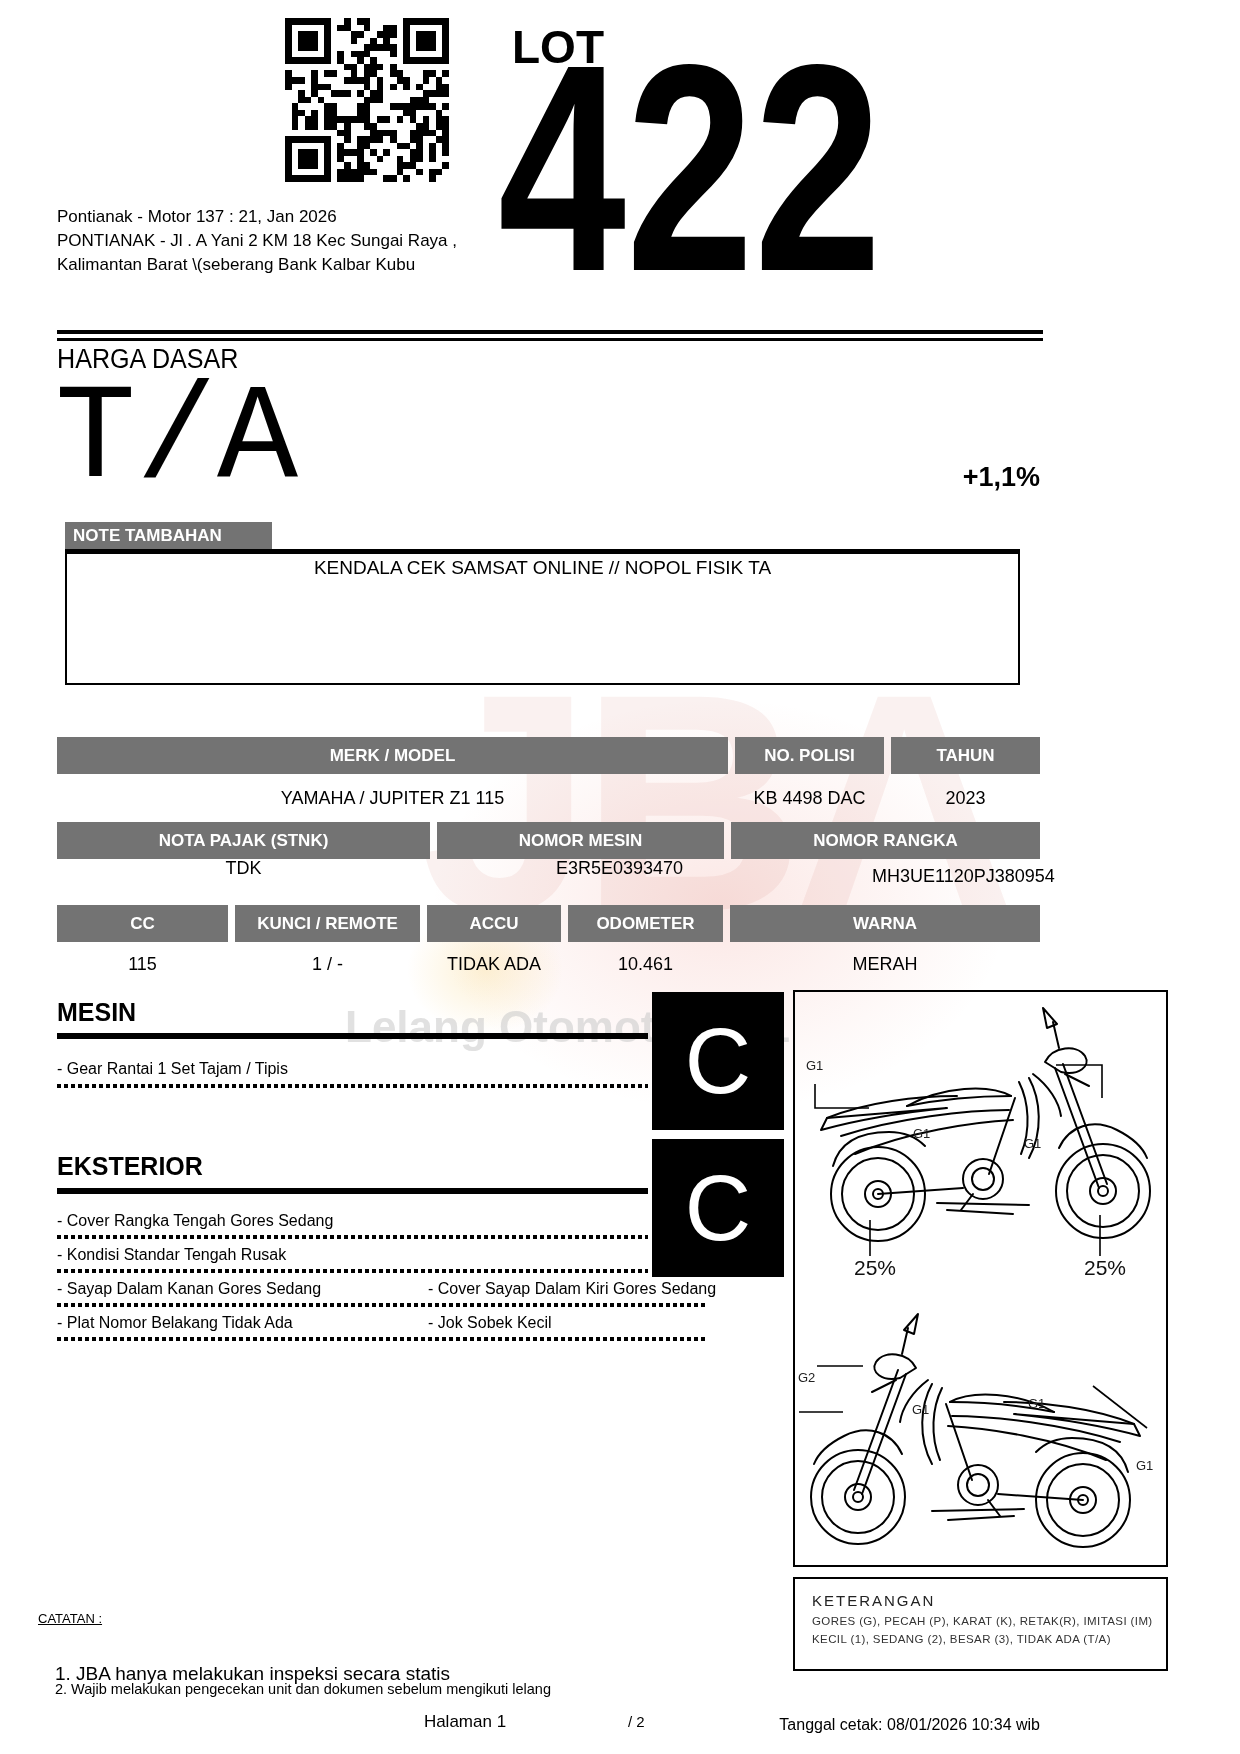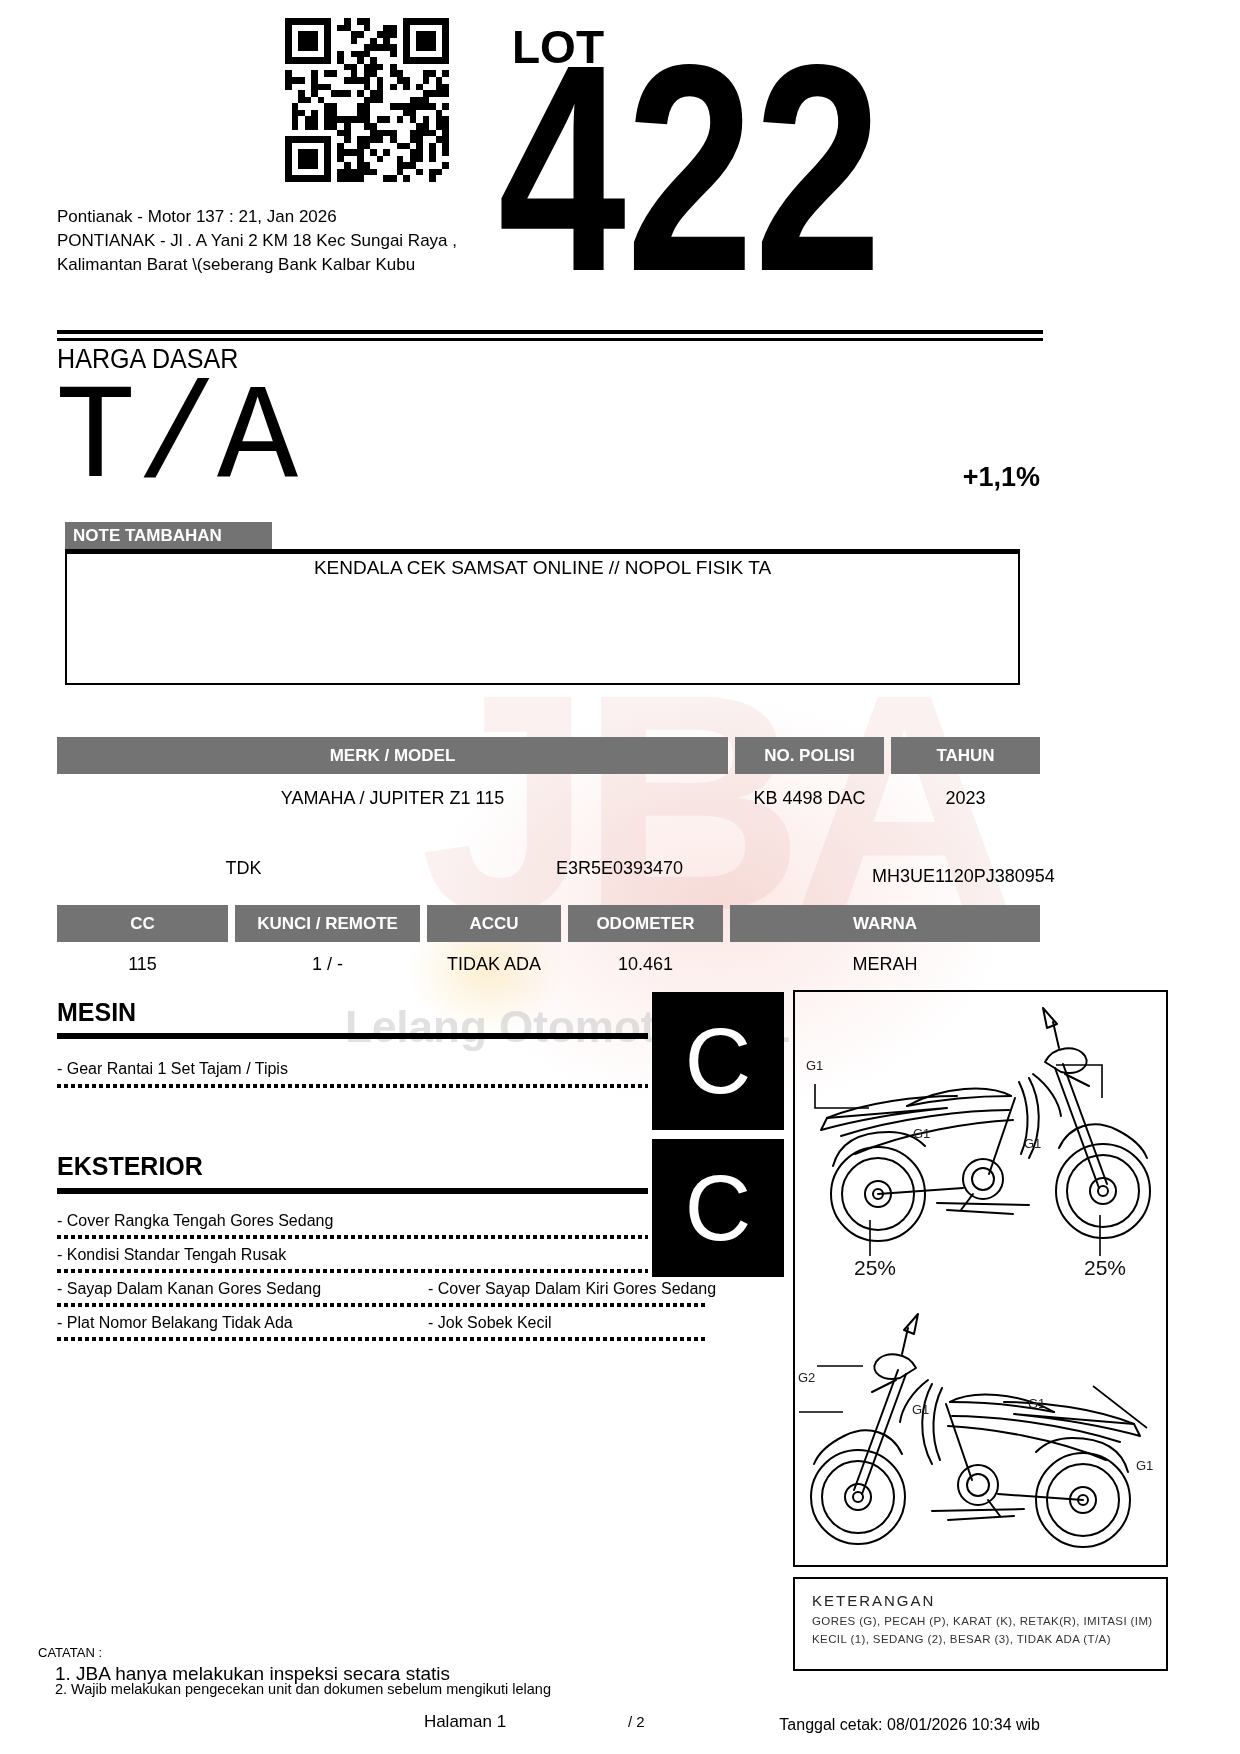--- a/index.html
+++ b/index.html
@@ -285,20 +285,25 @@
     <div class="hdr" style="width:671px;height:37px;">MERK / MODEL</div>
     <div class="hdr" style="width:149px;height:37px;">NO. POLISI</div>
     <div class="hdr" style="width:149px;height:37px;">TAHUN</div>
   </div>
   <div class="abs row" style="left:57px;top:774px;z-index:1;">
     <div class="val" style="width:671px;height:48px;">YAMAHA / JUPITER Z1 115</div>
     <div class="val" style="width:149px;height:48px;">KB 4498 DAC</div>
     <div class="val" style="width:149px;height:48px;">2023</div>
   </div>
 
+  <div class="abs row" style="left:57px;top:822px;z-index:1;">
+    <div class="hdr" style="width:373px;height:37px;">NOTA PAJAK (STNK)</div>
+    <div class="hdr" style="width:287px;height:37px;">NOMOR MESIN</div>
+    <div class="hdr" style="width:309px;height:37px;">NOMOR RANGKA</div>
+  </div>
   <div class="abs row" style="left:57px;top:845px;z-index:1;gap:46px;">
     <div class="val" style="width:373px;height:46px;">TDK</div>
     <div class="val" style="width:287px;height:46px;">E3R5E0393470</div>
     <div class="val" style="width:309px;height:38px;margin-top:12px;">MH3UE1120PJ380954</div>
   </div>
 
   <div class="abs row" style="left:57px;top:905px;z-index:1;">
     <div class="hdr" style="width:171px;height:37px;">CC</div>
     <div class="hdr" style="width:185px;height:37px;">KUNCI / REMOTE</div>
     <div class="hdr" style="width:134px;height:37px;">ACCU</div>
@@ -400,21 +405,21 @@
   <div class="abs glabel" style="left:798px;top:1370px;z-index:2;">G2</div>
   <div class="abs glabel" style="left:912px;top:1402px;z-index:2;">G1</div>
   <div class="abs glabel" style="left:1028px;top:1396px;z-index:2;">G1</div>
   <div class="abs glabel" style="left:1136px;top:1458px;z-index:2;">G1</div>
 
   <div class="abs panel" style="left:793px;top:1577px;width:375px;height:94px;z-index:1;box-sizing:border-box;"></div>
   <div class="abs" style="left:812px;top:1592px;z-index:1;font-size:15px;letter-spacing:2px;color:#222;">KETERANGAN</div>
   <div class="abs" style="left:812px;top:1615px;z-index:1;font-size:11.5px;color:#333;letter-spacing:0.4px;">GORES (G), PECAH (P), KARAT (K), RETAK(R), IMITASI (IM)</div>
   <div class="abs" style="left:812px;top:1633px;z-index:1;font-size:11.5px;color:#333;letter-spacing:0.4px;">KECIL (1), SEDANG (2), BESAR (3), TIDAK ADA (T/A)</div>
 
-  <div class="abs" style="left:38px;top:1645px;z-index:1;font-size:13px;">CATATAN :</div>
+  <div class="abs" style="left:38px;top:1611px;z-index:1;font-size:13px;text-decoration:underline;">CATATAN :</div>
   <div class="abs" style="left:55px;top:1663px;z-index:1;font-size:19px;">1. JBA hanya melakukan inspeksi secara statis</div>
   <div class="abs" style="left:55px;top:1681px;z-index:1;font-size:14.5px;">2. Wajib melakukan pengecekan unit dan dokumen sebelum mengikuti lelang</div>
 
   <div class="abs" style="left:400px;top:1712px;width:130px;z-index:1;font-size:17px;text-align:center;">Halaman 1</div>
   <div class="abs" style="left:628px;top:1713px;z-index:1;font-size:15px;">/ 2</div>
   <div class="abs" style="left:700px;top:1716px;width:340px;z-index:1;font-size:16px;text-align:right;">Tanggal cetak: 08/01/2026 10:34 wib</div>
 
 </div>
 
 </body></html>

